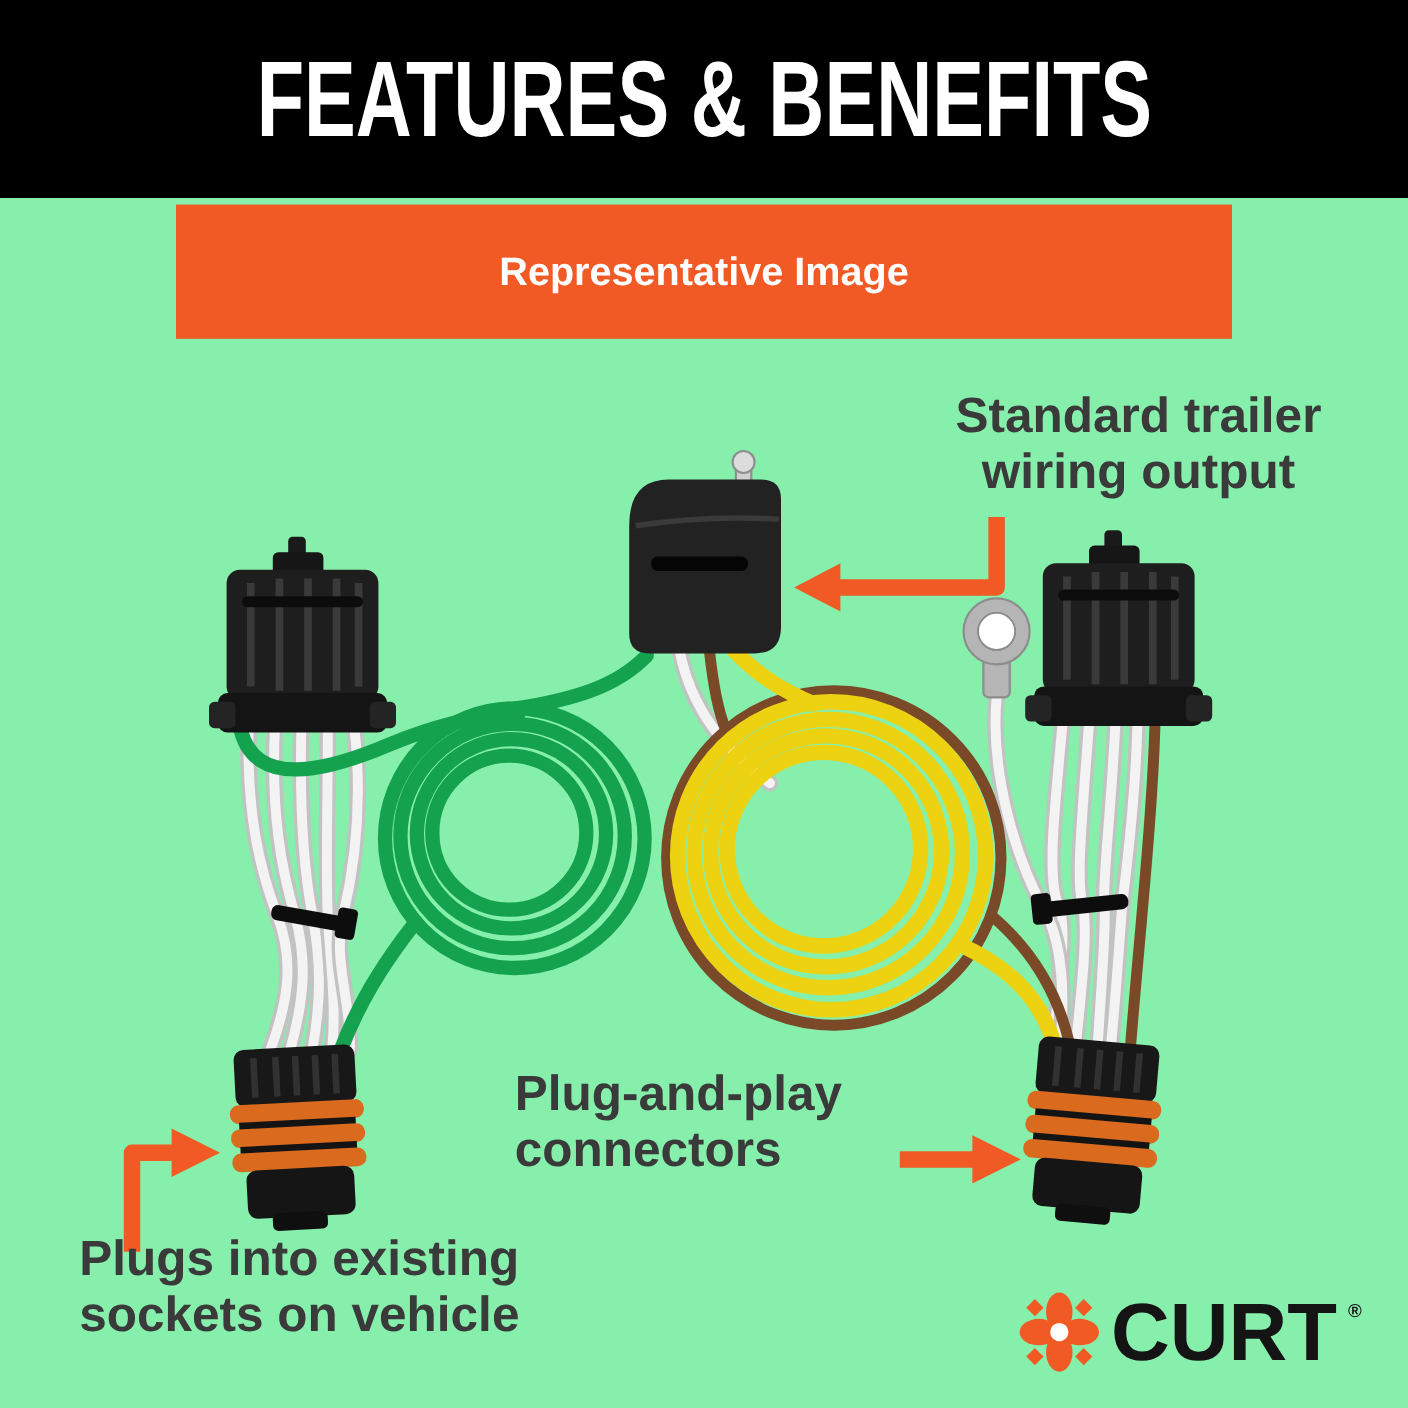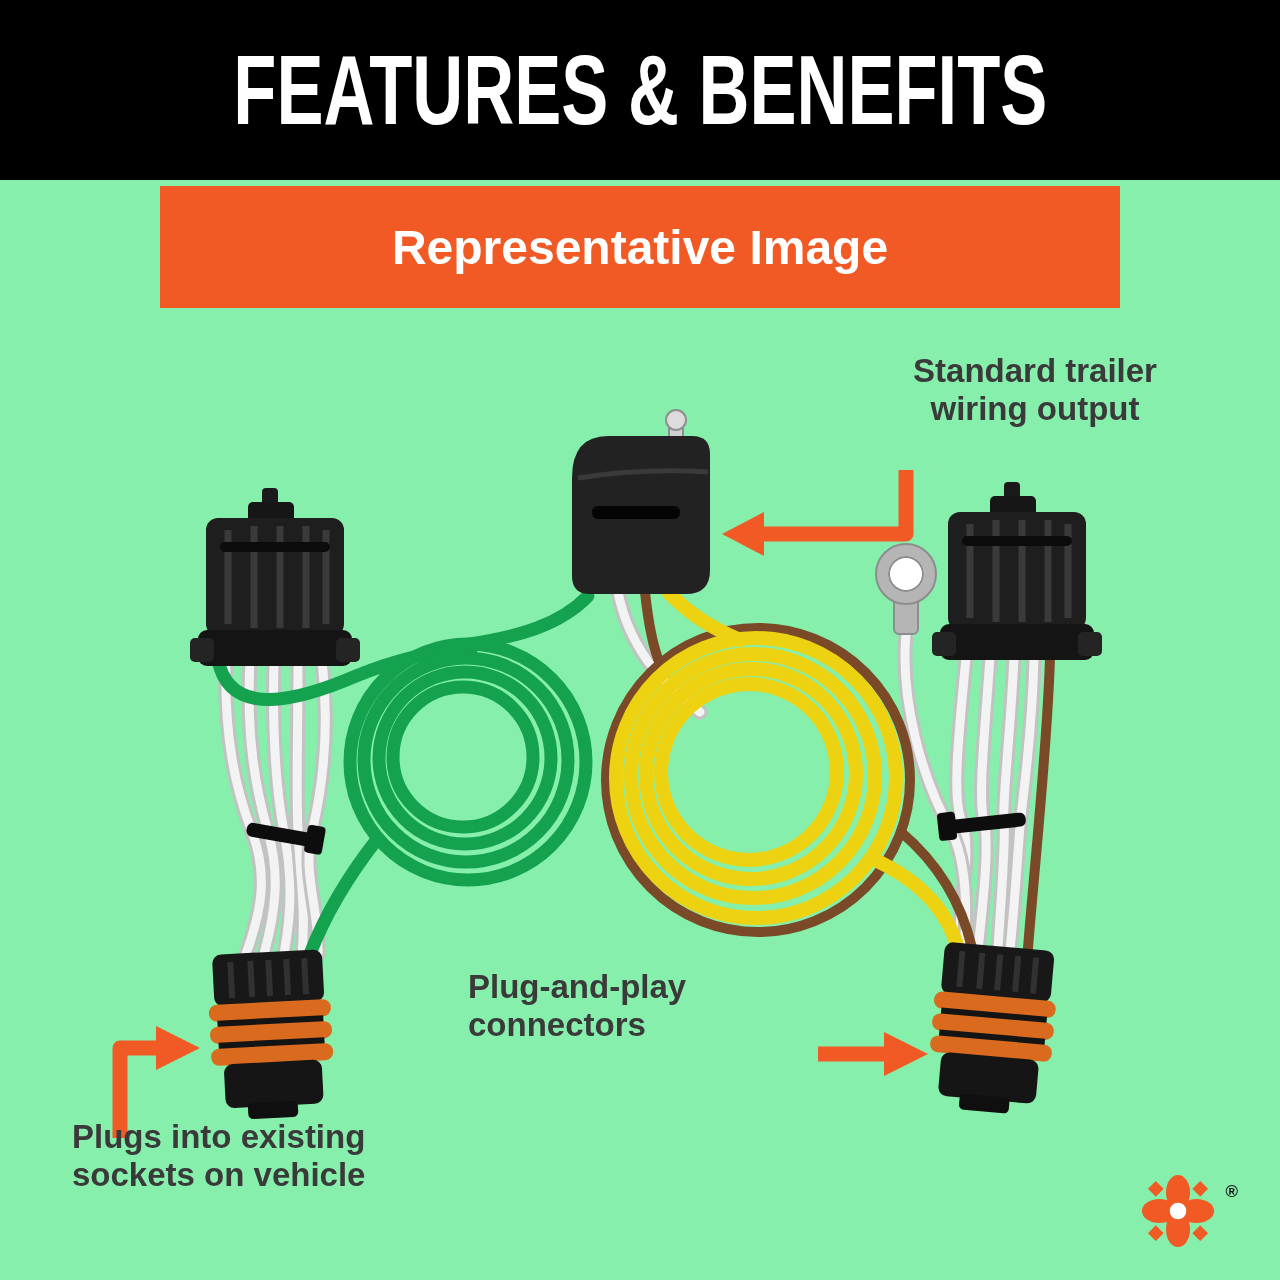--- a/index.html
+++ b/index.html
@@ -7,25 +7,25 @@
   body { font-family:"Liberation Sans", sans-serif; }
   .canvas { position:relative; width:1280px; height:1280px; background:#86efac; overflow:hidden; }
 
   .black-banner { position:absolute; top:0; left:0; width:1280px; height:180px; background:#000;
     display:flex; align-items:center; justify-content:center; }
   .black-banner h1 { color:#fff; font-size:98px; font-weight:900; white-space:nowrap;
     transform:scaleX(0.72); transform-origin:center; letter-spacing:0; }
 
   .orange-banner { position:absolute; top:186px; left:160px; width:960px; height:122px; background:#F15A24;
     display:flex; align-items:center; justify-content:center; }
-  .orange-banner span { color:#fff; font-size:48px; font-weight:bold; }
+  .orange-banner span { color:#fff; font-size:36px; font-weight:bold; }
 
   .illustration { position:absolute; left:0; top:0; width:1280px; height:1280px; }
 
-  .callout { position:absolute; color:#3a3a3a; font-weight:bold; font-size:33px; line-height:1.14;
+  .callout { position:absolute; color:#3a3a3a; font-weight:bold; font-size:45px; line-height:1.14;
     white-space:pre-line; }
   .co-output   { left:828px; top:352px; width:414px; text-align:center; }
   .co-plugplay { left:468px; top:968px; width:352px; text-align:left; }
   .co-existing { left:72px;  top:1118px; width:480px; text-align:left; }
 
   .logo { position:absolute; right:42px; bottom:32px; display:flex; align-items:center; gap:10px; }
   .logo svg { display:block; }
   .logo-text { font-size:74px; font-weight:900; color:#141414; line-height:1; letter-spacing:0; }
   .logo-reg { font-size:17px; font-weight:bold; color:#141414; align-self:flex-start; margin-top:8px; }
 
@@ -211,16 +211,17 @@
         <ellipse cx="20" cy="0" rx="19" ry="13"></ellipse>
         <ellipse cx="0" cy="20" rx="13" ry="19"></ellipse>
         <ellipse cx="-20" cy="0" rx="19" ry="13"></ellipse>
         <rect x="-30" y="-30" width="12" height="12" transform="rotate(45 -24 -24)"></rect>
         <rect x="18" y="-30" width="12" height="12" transform="rotate(45 24 -24)"></rect>
         <rect x="18" y="18" width="12" height="12" transform="rotate(45 24 24)"></rect>
         <rect x="-30" y="18" width="12" height="12" transform="rotate(45 -24 24)"></rect>
       </g>
       <circle r="9" fill="#ffffff"></circle>
     </svg>
+    <span class="logo-text">CURT</span>
     <span class="logo-reg">®</span>
   </div>
 
 </div>
 
 </body></html>

